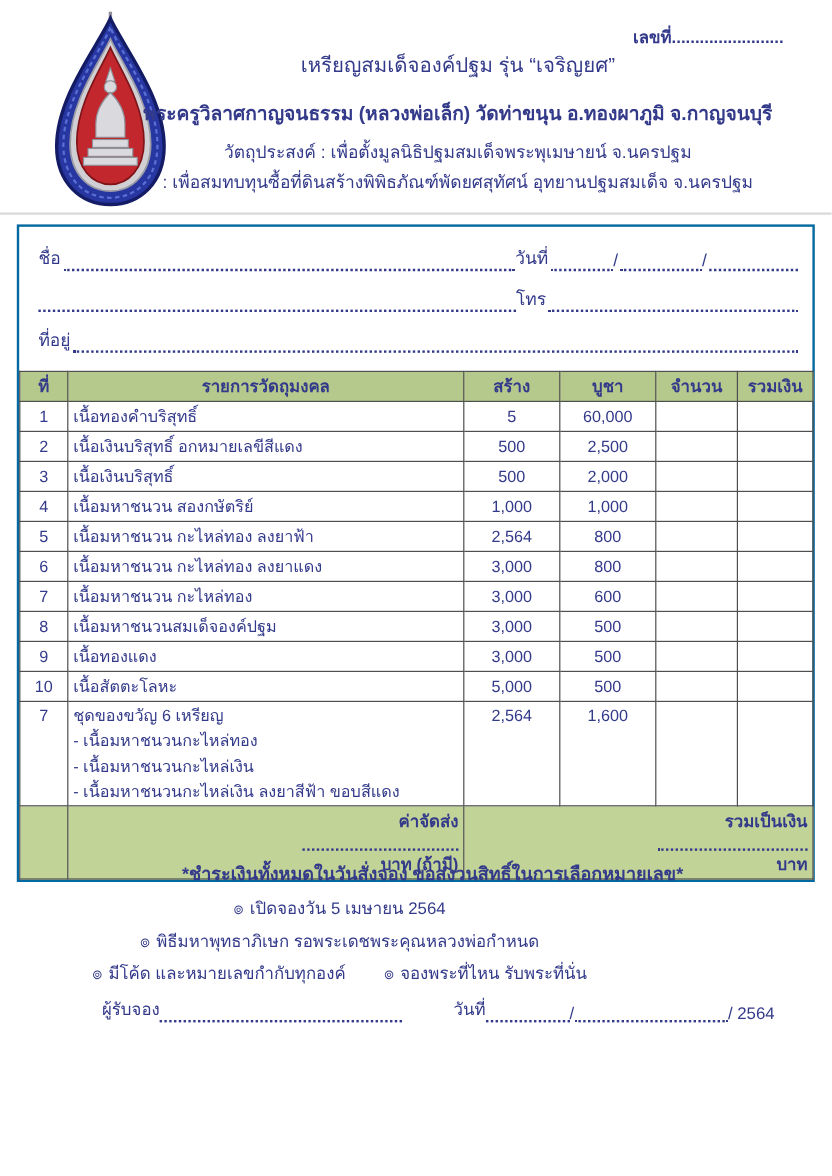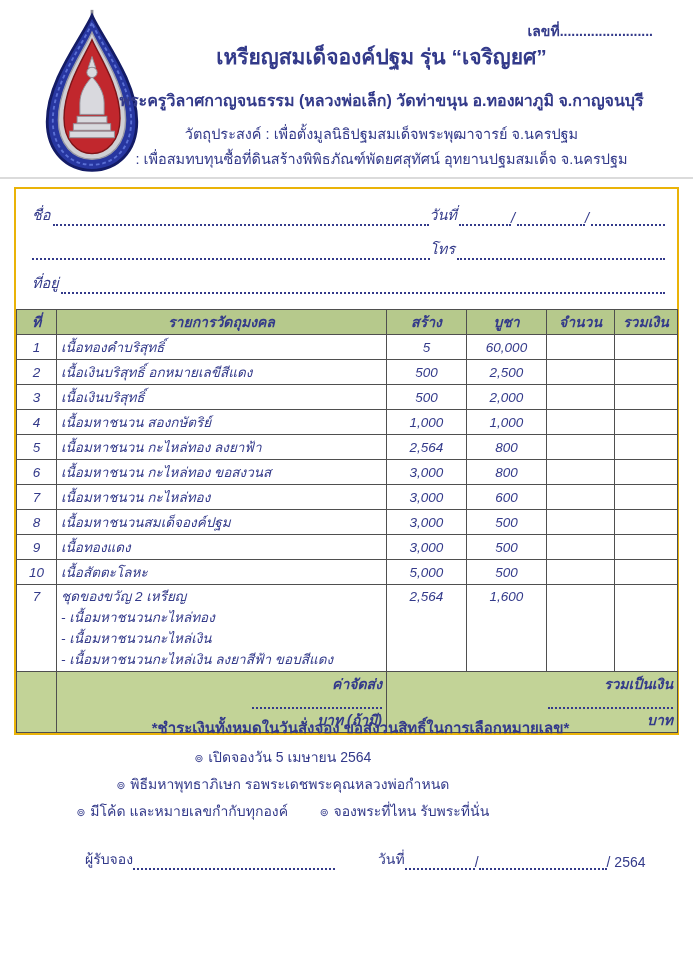--- a/index.html
+++ b/index.html
@@ -11,31 +11,30 @@
     color:#333a8a;
     position:relative;
     overflow:hidden;
   }
   .page { position:absolute; inset:0; }
 
   
   .logo { position:absolute; left:36px; top:8px; width:112px; height:168px; }
   .doc-no { position:absolute; top:20px; right:40px; font-size:14px; font-weight:bold; }
   .header-text { position:absolute; left:78px; right:8px; top:40px; text-align:center; }
-  .title { font-size:21px; font-weight:bold; margin-bottom:15px; }
+  .title { font-size:17px; font-weight:normal; margin-bottom:15px; }
   .subtitle { font-size:16px; font-weight:bold; margin-bottom:9px; }
   .purpose { font-size:14.5px; line-height:25px; }
   .divider { position:absolute; top:177px; left:0; width:693px; border-top:2px solid #dbdbdb; }
 
   
   .form-box {
     position:absolute; top:187px; left:14px; width:665px;
-    border:2px solid #eab308;
+    border:2px solid #0369a1;
     background:#fff;
-    font-style:italic;
   }
   .personal { padding:14px 12px 4px 16px; font-size:14.5px; }
   .fline { display:flex; align-items:flex-end; margin-bottom:11px; }
   .fline span.lbl { white-space:nowrap; padding-right:2px; }
   .dots { border-bottom:2px dotted #333a8a; height:15px; display:inline-block; }
   .grow { flex:1 1 auto; }
 
   
   table.order { width:100%; border-collapse:collapse; font-size:13.5px; table-layout:fixed; }
   table.order td, table.order th { border:1px solid #4f4f4f; padding:1px 4px; }
@@ -55,21 +54,21 @@
   .cellflex { display:flex; align-items:flex-end; justify-content:center;flex-direction:column; }
   .cellflex .dots { height:14px; }
 
   
   .pay-note { position:absolute; top:716px; left:0; width:693px; text-align:center;
               font-weight:bold; font-size:15px;padding-left:28px; }
   .bullets { position:absolute; top:744px; left:0; width:566px; text-align:center;
              font-size:14px; line-height:27px; }
   .bullets .b { margin:0 14px; white-space:nowrap; }
   .bullets .bch { margin-right:5px; }
-  .sig-row { position:absolute; top:848px; left:85px; right:35px;
+  .sig-row { position:absolute; top:830px; left:85px; right:35px;
              display:flex; justify-content:space-between; font-size:14px; }
   .sig-left { display:flex; align-items:flex-end; width:250px; }
   .sig-right { display:flex; align-items:flex-end; width:280px; }
 </style>
 </head>
 <body>
 
 <div class="page">
 
   <svg class="logo" viewBox="0 0 120 180">
@@ -86,21 +85,21 @@
       <rect x="40" y="124" width="40" height="7"></rect>
       <rect x="36" y="132" width="48" height="7"></rect>
     </g>
   </svg>
 
   <div class="doc-no">เลขที่........................</div>
 
   <div class="header-text">
     <div class="title">เหรียญสมเด็จองค์ปฐม  รุ่น “เจริญยศ”</div>
     <div class="subtitle">พระครูวิลาศกาญจนธรรม (หลวงพ่อเล็ก) วัดท่าขนุน อ.ทองผาภูมิ จ.กาญจนบุรี</div>
-    <div class="purpose">วัตถุประสงค์ : เพื่อตั้งมูลนิธิปฐมสมเด็จพระพุฒาจารย์ จ.นครปฐม</div>
+    <div class="purpose">วัตถุประสงค์ : เพื่อตั้งมูลนิธิปฐมสมเด็จพระพุเมษายน์ จ.นครปฐม</div>
     <div class="purpose">: เพื่อสมทบทุนซื้อที่ดินสร้างพิพิธภัณฑ์พัดยศสุทัศน์ อุทยานปฐมสมเด็จ จ.นครปฐม</div>
   </div>
 
   <div class="divider"></div>
 
   <div class="form-box">
 
     <div class="personal">
       <div class="fline">
         <span class="lbl">ชื่อ</span>
@@ -179,21 +178,21 @@
         <tr class="drow">
           <td class="c">5</td>
           <td class="item">เนื้อมหาชนวน กะไหล่ทอง ลงยาฟ้า</td>
           <td class="c">2,564</td>
           <td class="c">800</td>
           <td class="c"></td>
           <td class="c"></td>
         </tr>
         <tr class="drow">
           <td class="c">6</td>
-          <td class="item">เนื้อมหาชนวน กะไหล่ทอง ขอสงวนส</td>
+          <td class="item">เนื้อมหาชนวน กะไหล่ทอง ลงยาแดง</td>
           <td class="c">3,000</td>
           <td class="c">800</td>
           <td class="c"></td>
           <td class="c"></td>
         </tr>
         <tr class="drow">
           <td class="c">7</td>
           <td class="item">เนื้อมหาชนวน กะไหล่ทอง</td>
           <td class="c">3,000</td>
           <td class="c">600</td>
@@ -221,21 +220,21 @@
           <td class="item">เนื้อสัตตะโลหะ</td>
           <td class="c">5,000</td>
           <td class="c">500</td>
           <td class="c"></td>
           <td class="c"></td>
         </tr>
 
         <tr>
           <td class="c vtop subline">7</td>
           <td class="item vtop">
-            <div class="subline">ชุดของขวัญ 2 เหรียญ</div>
+            <div class="subline">ชุดของขวัญ 6 เหรียญ</div>
             <div class="subline">- เนื้อมหาชนวนกะไหล่ทอง</div>
             <div class="subline">- เนื้อมหาชนวนกะไหล่เงิน</div>
             <div class="subline">- เนื้อมหาชนวนกะไหล่เงิน ลงยาสีฟ้า ขอบสีแดง</div>
           </td>
           <td class="c vtop subline">2,564</td>
           <td class="c vtop subline">1,600</td>
           <td class="c"></td>
           <td class="c"></td>
         </tr>
 

